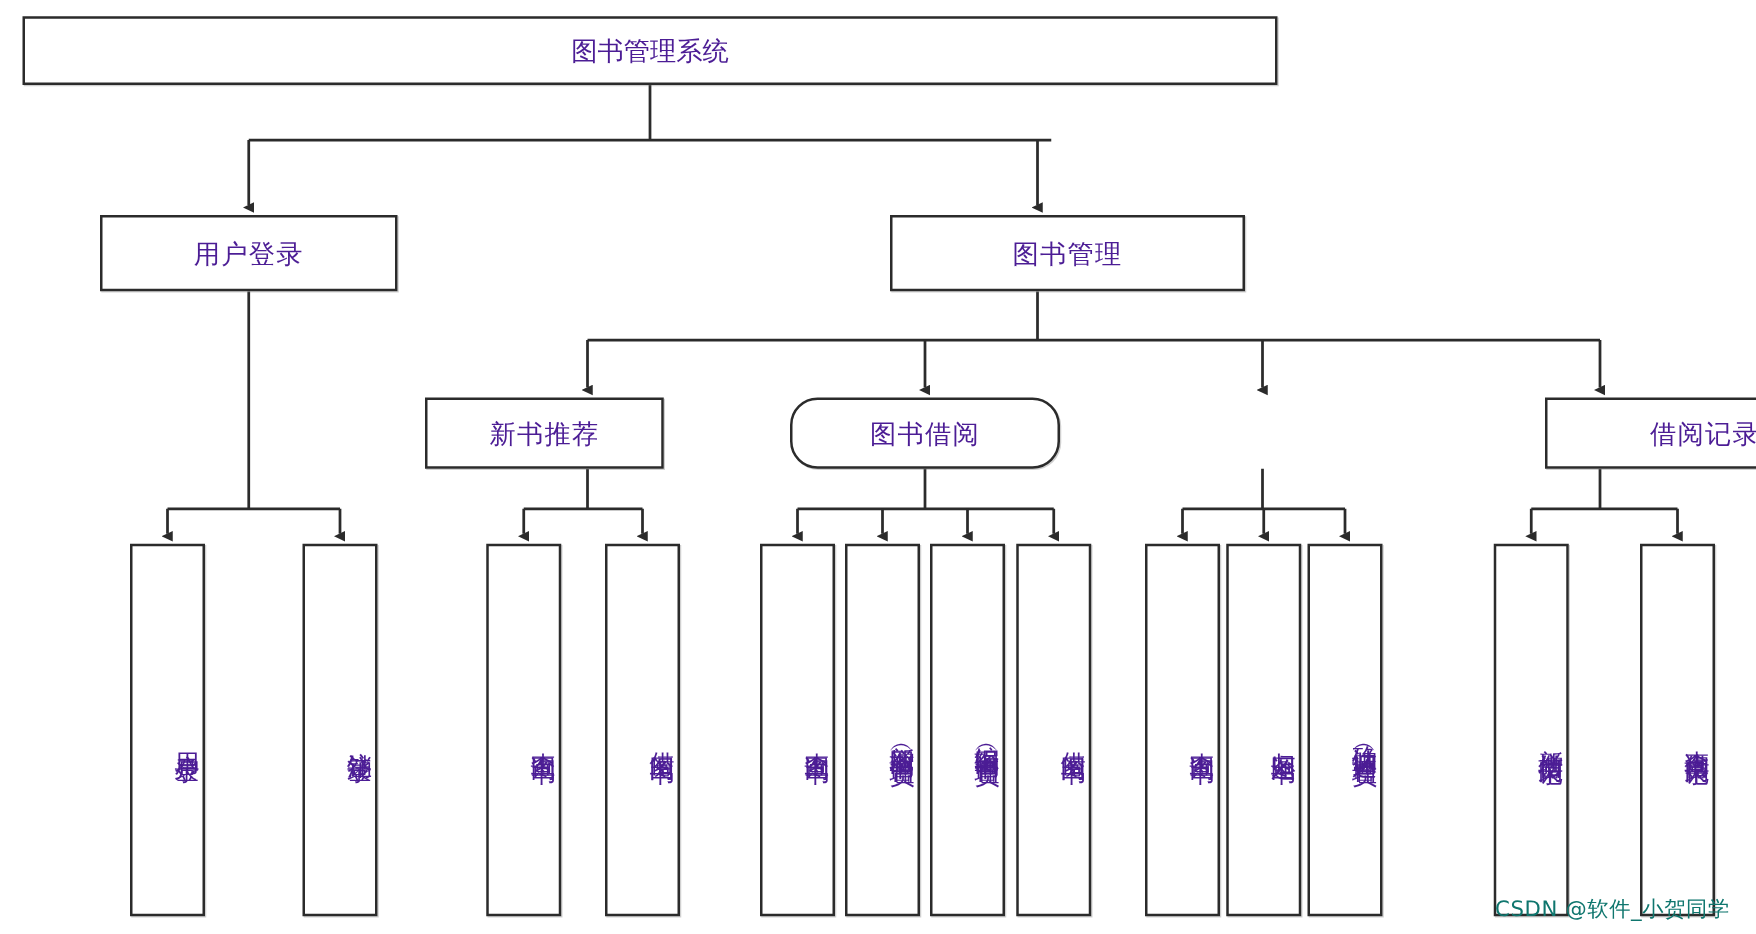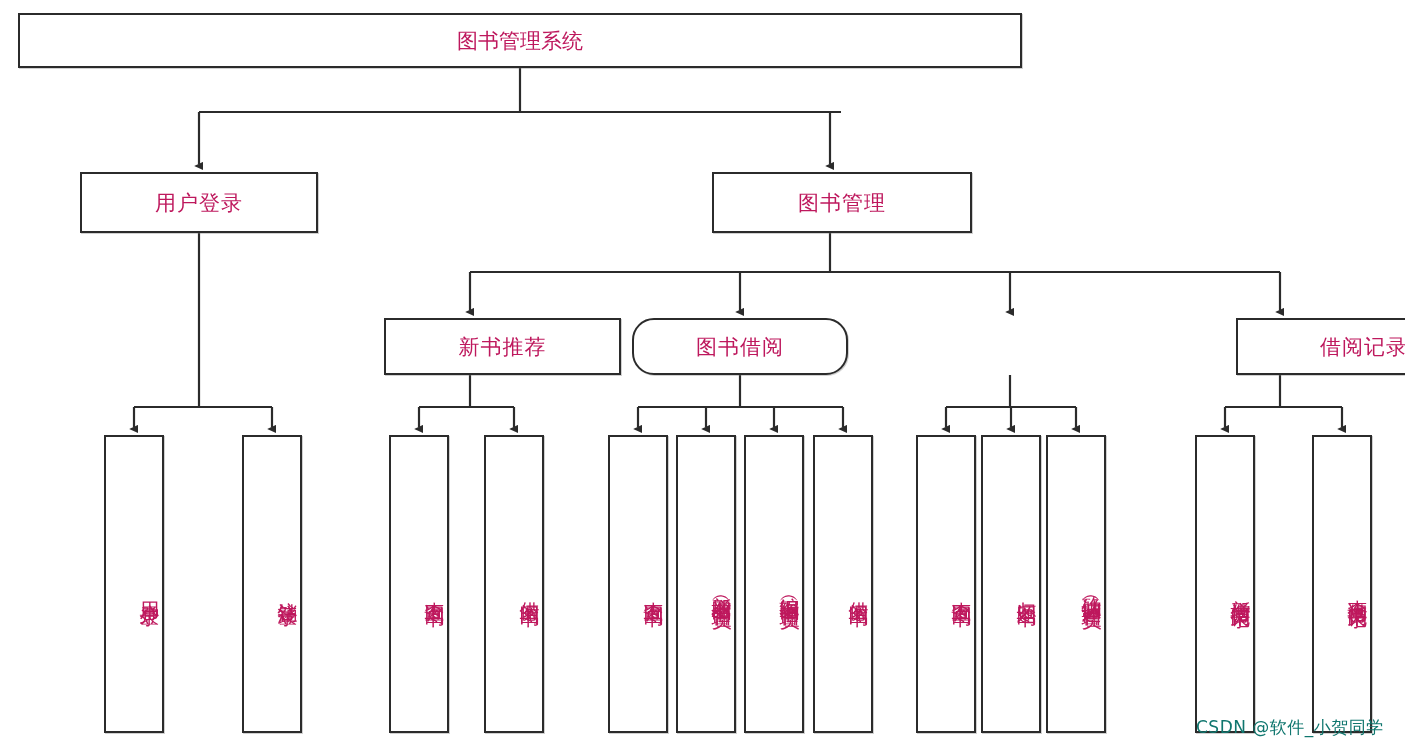--- a/index.html
+++ b/index.html
@@ -26,21 +26,21 @@
     pointer-events: none;
   }
   .node {
     position: absolute;
     box-sizing: border-box;
     border: 2.2px solid #2b2b2b;
     background: #ffffff;
     display: flex;
     align-items: center;
     justify-content: center;
-    color: #be185d;
+    color: #4c1d95;
     box-shadow: 1px 1px 0 rgba(120,120,120,0.35);
   }
   .node.horiz {
     font-size: 21px;
     letter-spacing: 1px;
   }
   .node.root {
     font-size: 21px;
   }
   .node.leaf {
@@ -115,25 +115,25 @@
       </g>
   </svg>
 
   <div class="node root" id="node-root" style="left: 18px; top: 13px; width: 1004px; height: 55px;">
     <span>图书管理系统</span>
   </div>
 
   <div class="node horiz" id="node-l2-0" style="left: 80px; top: 172px; width: 238px; height: 61px;">
     <span>用户登录</span>
   </div>
-  <div class="node horiz" id="node-l2-1" style="left: 712px; top: 172px; width: 260px; height: 61px; font-family: Liberation Mono, monospace;">
+  <div class="node horiz" id="node-l2-1" style="left: 712px; top: 172px; width: 284px; height: 61px; font-family: Liberation Mono, monospace;">
     <span>图书管理</span>
   </div>
 
-  <div class="node horiz" id="node-l3-0" style="left: 384px; top: 318px; width: 237px; height: 57px;">
+  <div class="node horiz" id="node-l3-0" style="left: 340px; top: 318px; width: 191px; height: 57px;">
     <span>新书推荐</span>
   </div>
   <div class="node horiz" id="node-l3-1" style="left: 632px; top: 318px; width: 216px; height: 57px; border-radius: 22px;">
     <span>图书借阅</span>
   </div>
   <div class="node horiz" id="node-l3-3" style="left: 1236px; top: 318px; width: 256px; height: 57px;">
     <span>借阅记录</span>
   </div>
 
   <div class="node leaf" id="node-leaf-0" style="left: 104px; top: 435px; width: 60px; height: 298px;">

